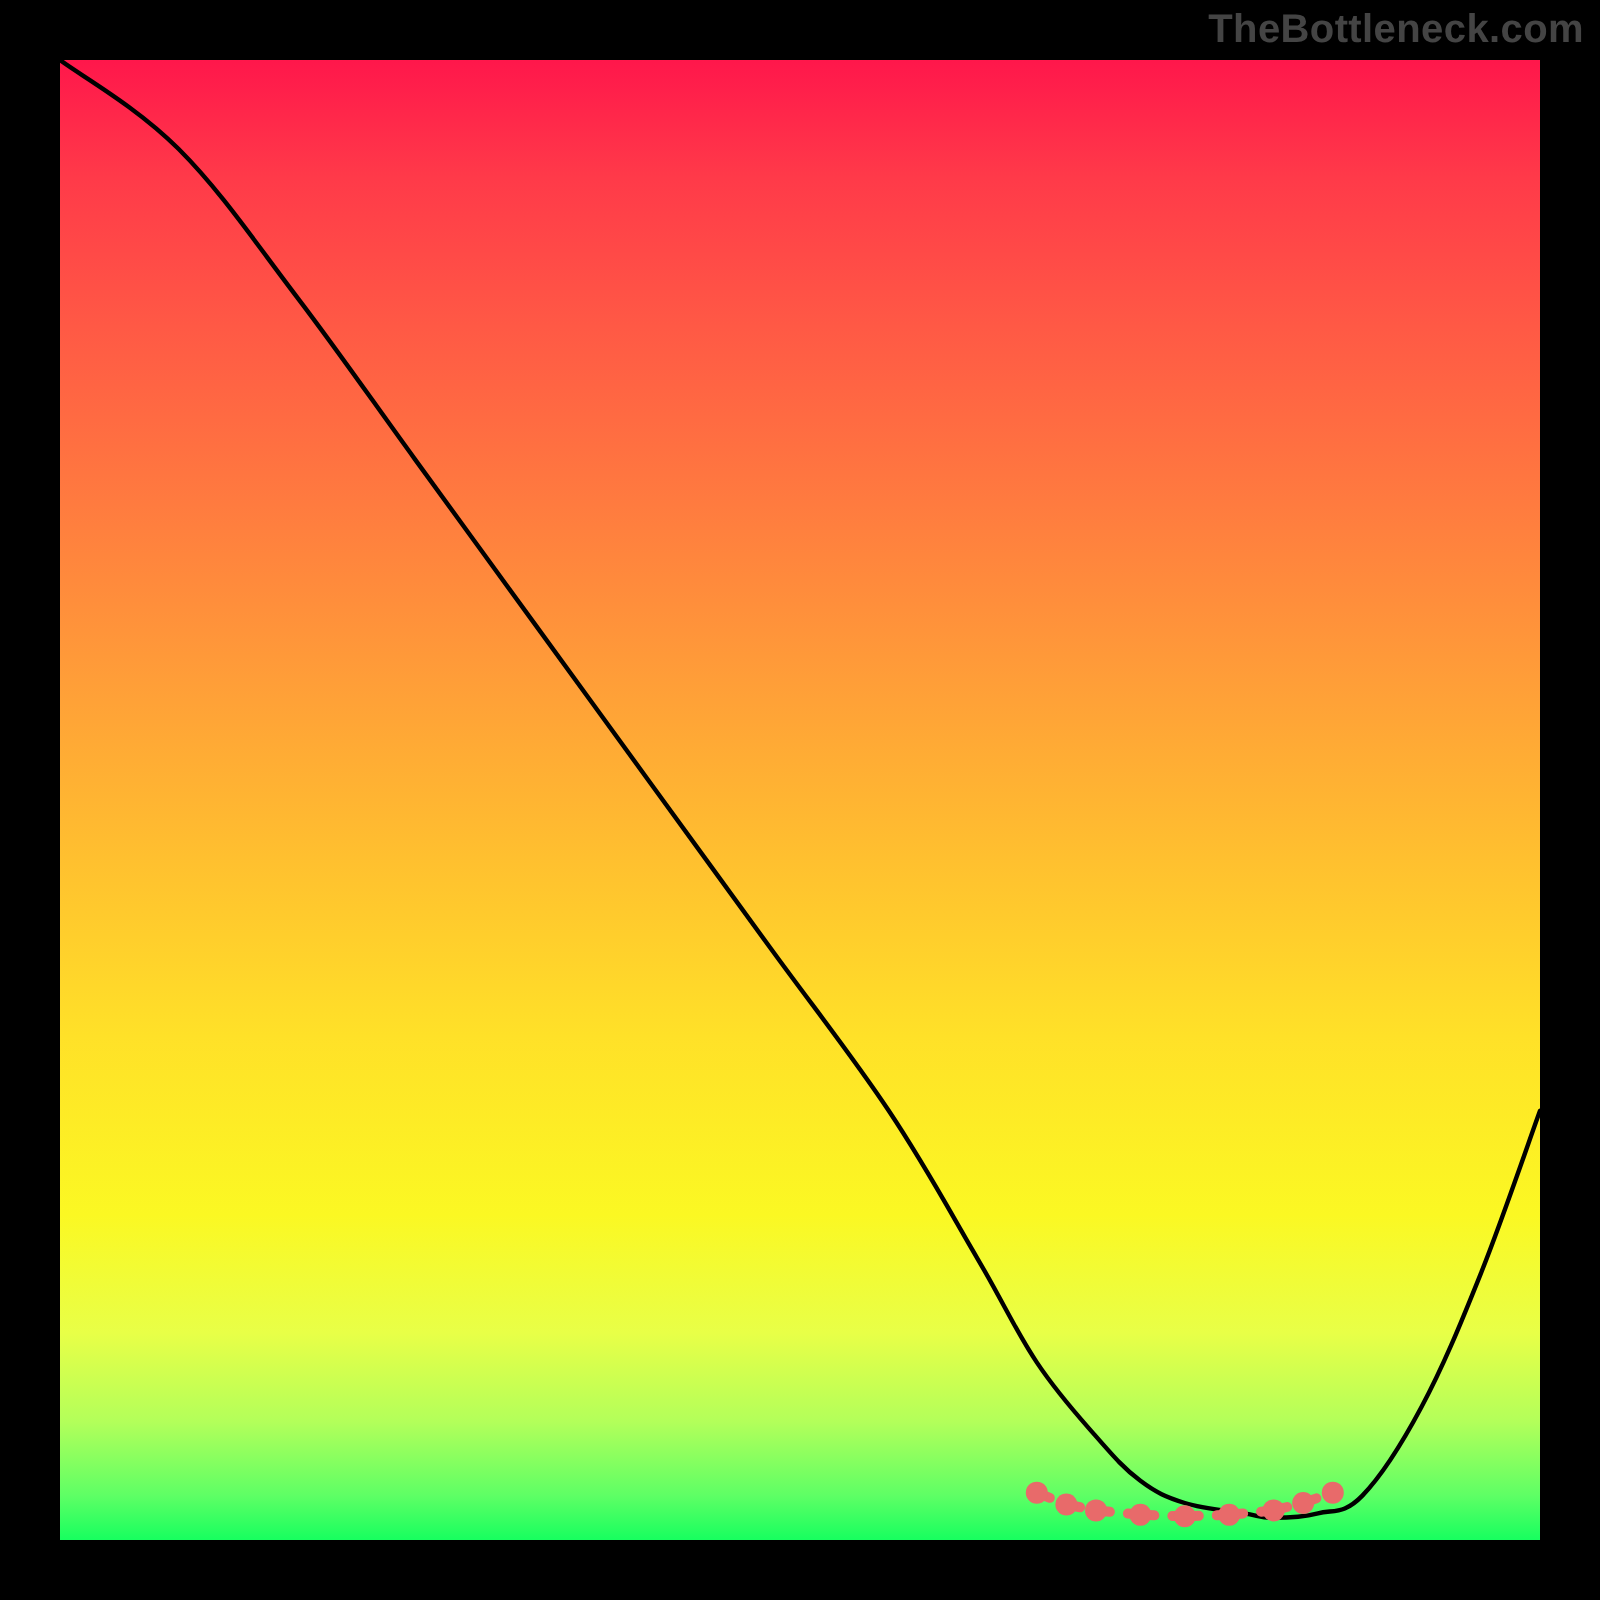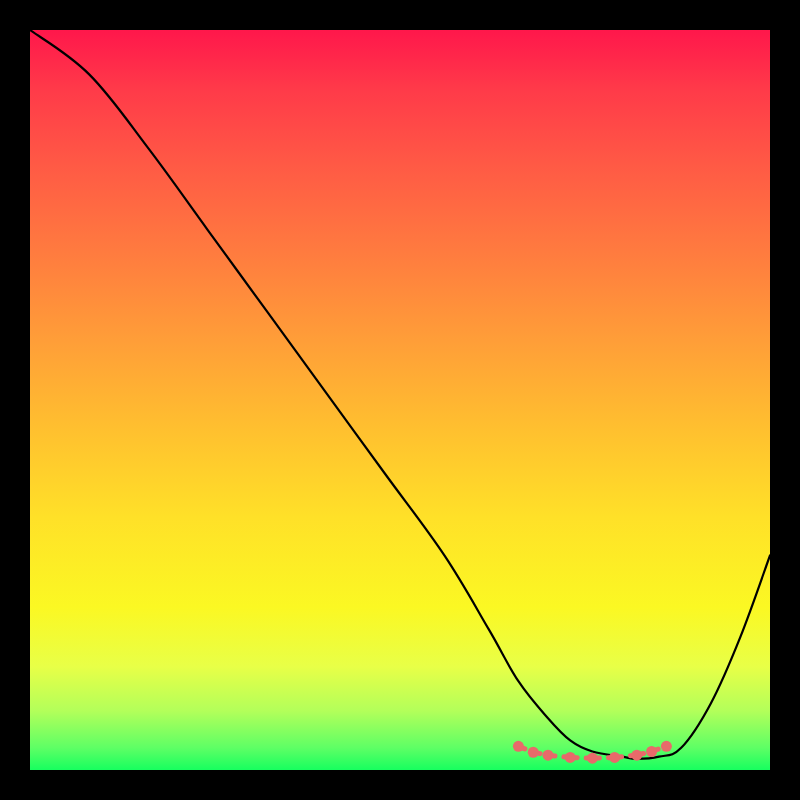--- a/index.html
+++ b/index.html
@@ -58,20 +58,21 @@
     left: 0;
     top: 0;
     width: 100%;
     height: 100%;
   }
 </style>
 </head>
 <body>
 
 <div class="chart-container">
+  <div class="watermark">TheBottleneck.com</div>
   <div class="plot-area">
     <div class="gradient-bg"></div>
     <svg class="curve" viewBox="0 0 740 740" preserveAspectRatio="none">
       <path id="curve-path" fill="none" stroke="#000" stroke-width="2.2" stroke-linecap="round" stroke-linejoin="round" d="M0.00 0.00 C10.66 7.99,37.89 23.09,59.20 44.40 C80.51 65.71,97.09 90.43,118.40 118.40 C139.71 146.37,156.29 170.50,177.60 199.80 C198.91 229.10,215.49 251.90,236.80 281.20 C258.11 310.50,274.69 333.30,296.00 362.60 C317.31 391.90,333.89 414.70,355.20 444.00 C376.51 473.30,395.75 497.43,414.40 525.40 C433.05 553.37,445.48 576.76,458.80 599.40 C472.12 622.04,477.74 635.22,488.40 651.20 C499.06 667.18,508.68 677.54,518.00 688.20 C527.32 698.86,532.21 704.41,540.20 710.40 C548.19 716.39,553.08 718.57,562.40 721.50 C571.72 724.43,584.01 725.35,592.00 726.68 C599.99 728.01,600.14 728.90,606.80 728.90 C613.46 728.90,621.01 728.68,629.00 726.68 C636.99 724.68,641.88 727.39,651.20 717.80 C660.52 708.21,670.14 693.38,680.80 673.40 C691.46 653.42,699.74 633.44,710.40 606.80 C721.06 580.16,734.67 540.05,740.00 525.40"></path>
       <g id="marker-group">
           <line x1="488.40000000000003" y1="716.32" x2="503.20000000000005" y2="722.24" stroke="#e86a6a" stroke-width="5" stroke-linecap="round" stroke-dasharray="7 9"></line>
           <line x1="503.20000000000005" y1="722.24" x2="518" y2="725.2" stroke="#e86a6a" stroke-width="5" stroke-linecap="round" stroke-dasharray="7 9"></line>
           <line x1="518" y1="725.2" x2="540.1999999999999" y2="727.42" stroke="#e86a6a" stroke-width="5" stroke-linecap="round" stroke-dasharray="7 9"></line>
           <line x1="540.1999999999999" y1="727.42" x2="562.4" y2="728.16" stroke="#e86a6a" stroke-width="5" stroke-linecap="round" stroke-dasharray="7 9"></line>
           <line x1="562.4" y1="728.16" x2="584.6" y2="727.42" stroke="#e86a6a" stroke-width="5" stroke-linecap="round" stroke-dasharray="7 9"></line>

